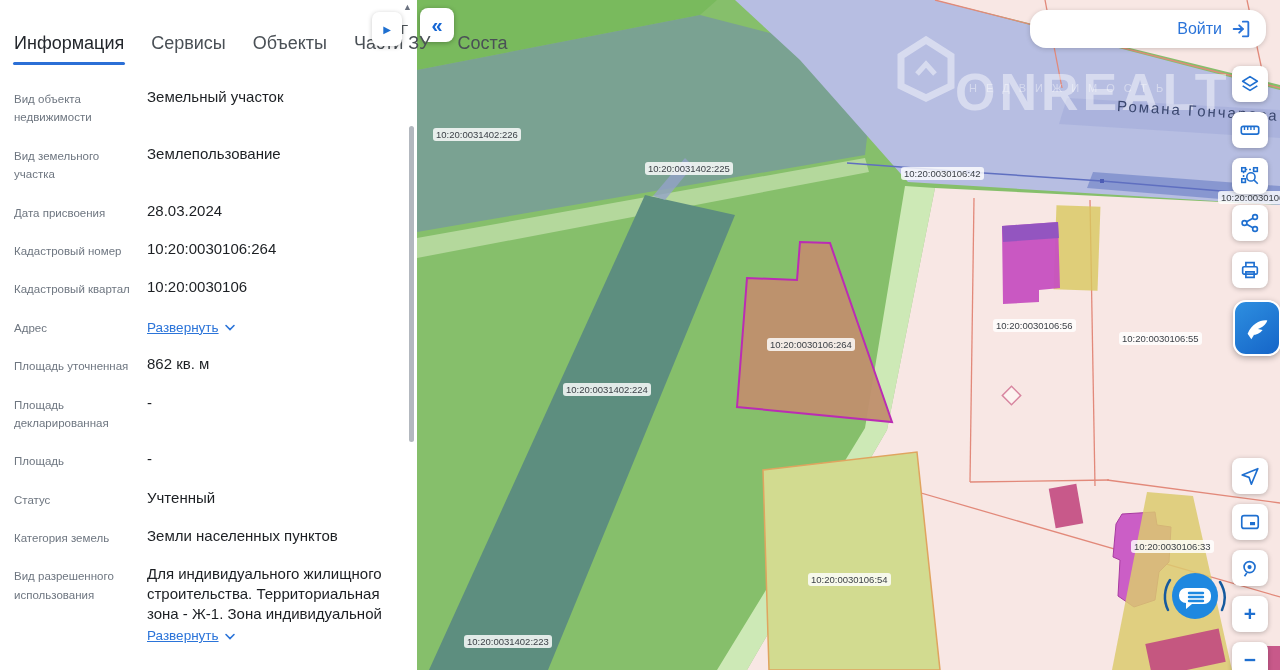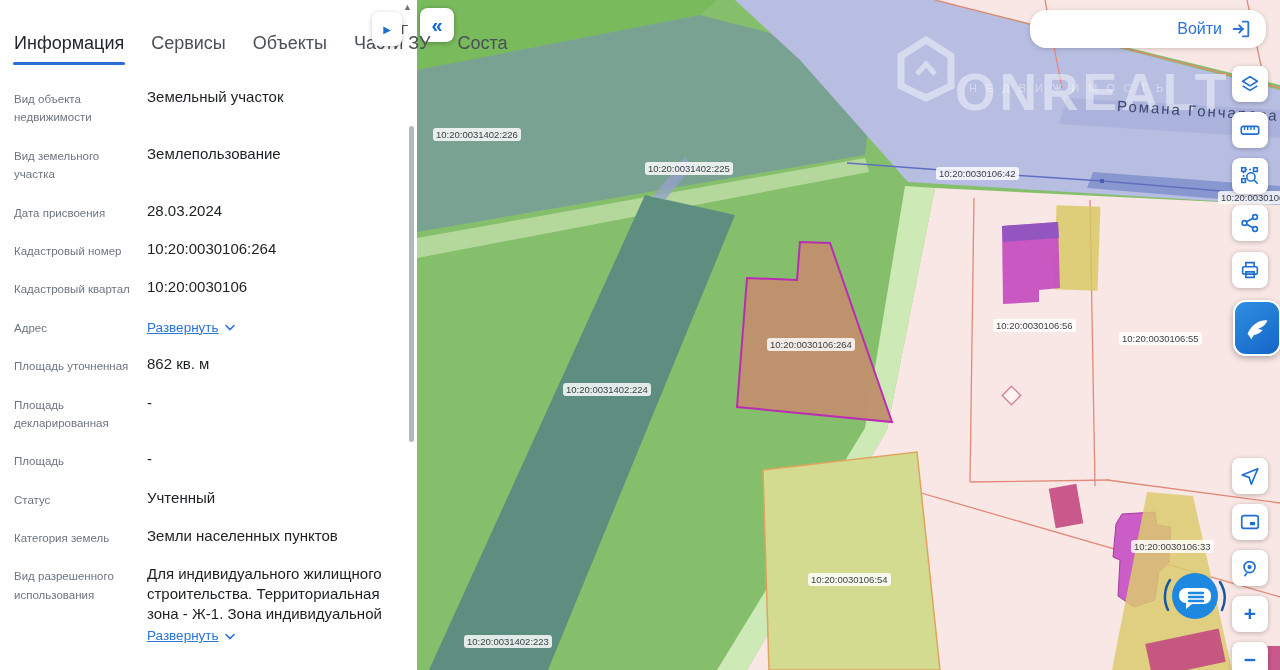--- a/index.html
+++ b/index.html
@@ -124,21 +124,21 @@
     <path d="M20 38 L29 28 L38 38" fill="none" stroke="rgba(255,255,255,.45)" stroke-width="5"></path>
   </svg>
   <div class="wm wm-title" style="position:absolute;margin-top:32px;">ONREALT</div>
   <div class="wm wm-sub" style="position:absolute;">НЕДВИЖИМОСТЬ</div>
 
   <div class="street">Романа Гончарова</div>
 
   <div style="position:absolute;inset:0;pointer-events:none;">
       <div class="plabel" style="left: 16px; top: 128px;">10:20:0031402:226</div>
       <div class="plabel" style="left: 228px; top: 162px;">10:20:0031402:225</div>
-      <div class="plabel" style="left: 519px; top: 167px;">10:20:0030106:42</div>
+      <div class="plabel" style="left: 484px; top: 167px;">10:20:0030106:42</div>
       <div class="plabel" style="left: 576px; top: 319px; text-align: center;">10:20:0030106:56</div>
       <div class="plabel" style="left: 702px; top: 332px;">10:20:0030106:55</div>
       <div class="plabel" style="left: 350px; top: 338px;">10:20:0030106:264</div>
       <div class="plabel" style="left: 146px; top: 383px;">10:20:0031402:224</div>
       <div class="plabel" style="left: 714px; top: 540px;">10:20:0030106:33</div>
       <div class="plabel" style="left: 391px; top: 573px;">10:20:0030106:54</div>
       <div class="plabel" style="left: 47px; top: 635px;">10:20:0031402:223</div>
     </div>
   <div class="plabel" style="left:801px;top:191px;">10:20:0030106:</div>
 

